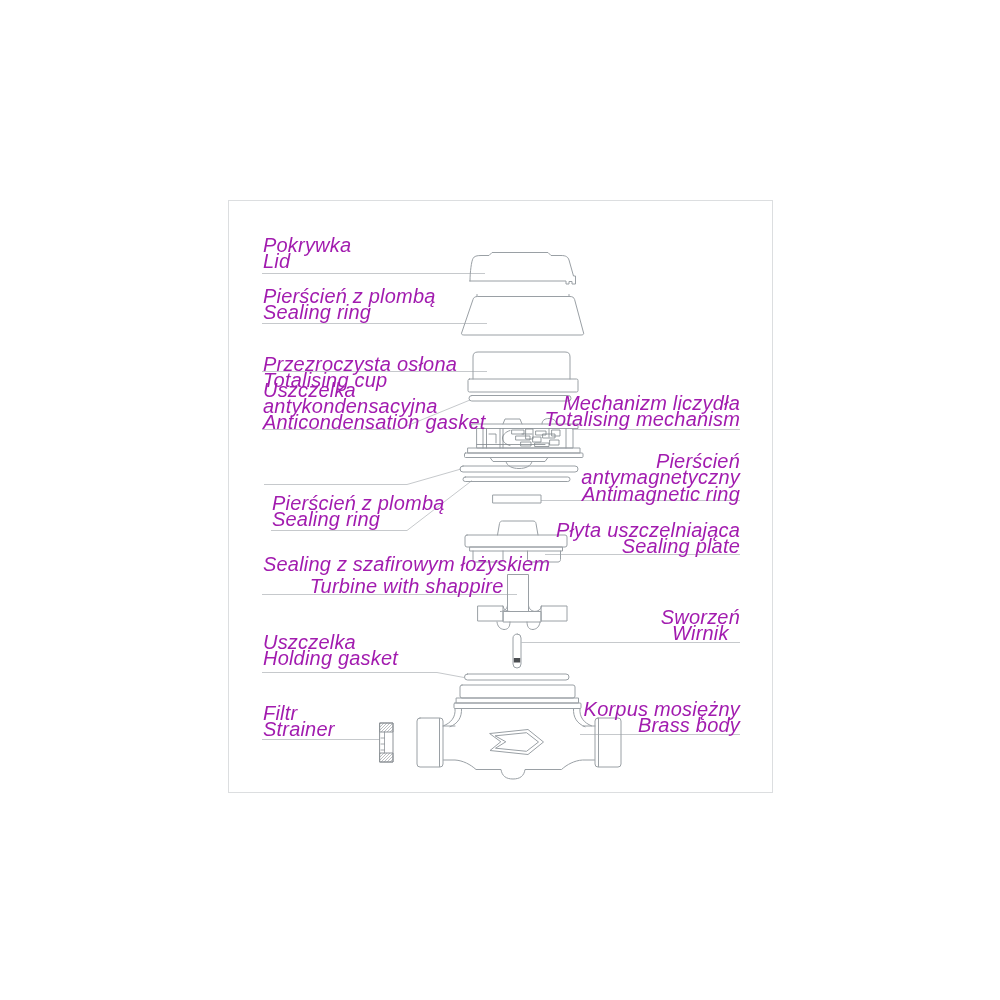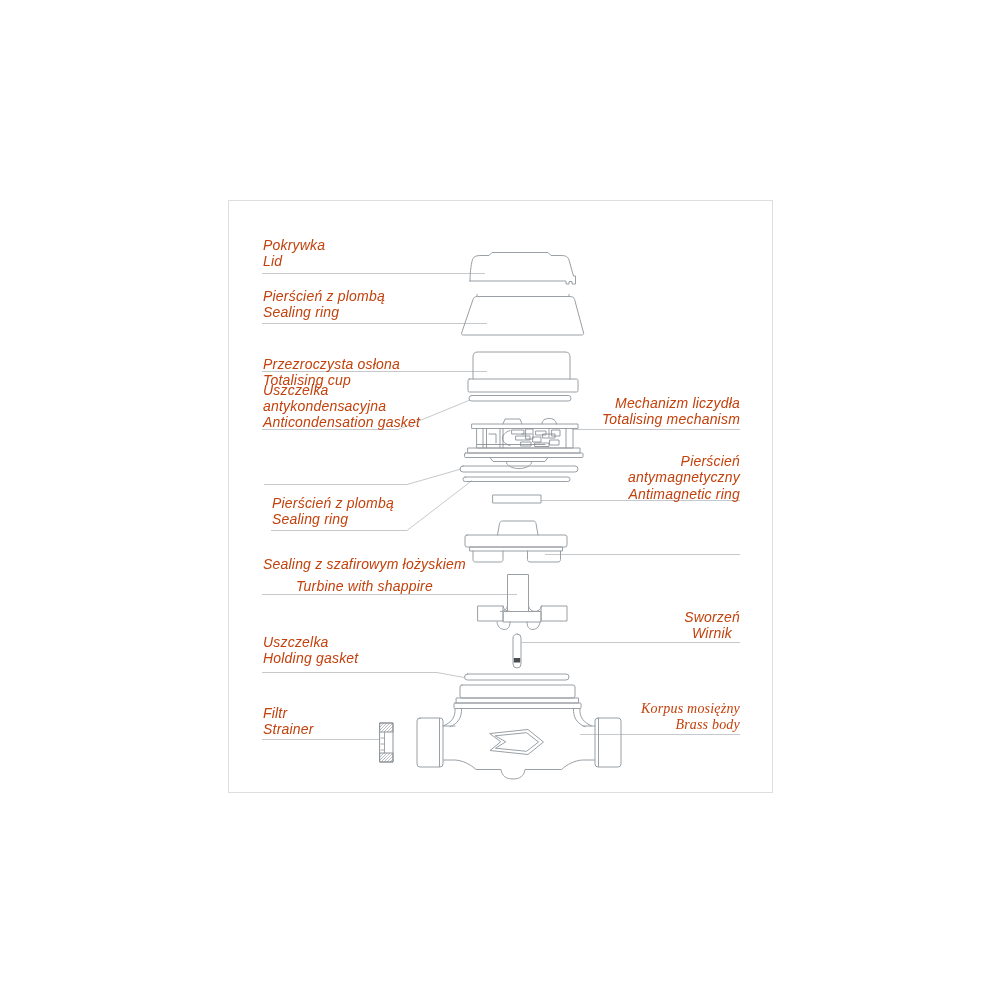--- a/index.html
+++ b/index.html
@@ -7,22 +7,22 @@
   .page {
     position:relative; width:1000px; height:1000px; overflow:hidden;
     font-family:"Liberation Sans", sans-serif; background:#ffffff;
   }
   .frame {
     position:absolute; left:228px; top:200px; width:545px; height:593px;
     border:1px solid #dcdee0; background:#ffffff;
   }
   .svg-layer { position:absolute; left:0; top:0; width:1000px; height:1000px; }
   .label {
-    position:absolute; font-style:italic; font-size:14px; line-height:16px;
-    color:#c2410c; letter-spacing:0.2px; white-space:nowrap;
+    position:absolute; font-style:italic; font-size:20px; line-height:16px;
+    color:#a21caf; letter-spacing:0.2px; white-space:nowrap;
   }
   .label .pl { display:block; white-space:pre-line; }
   .label .en { display:block; white-space:pre-line; }
   .label.right { text-align:right; }
   .label.gap .en { margin-top:6px;text-align:center; }
   .label.gap2 .en { margin-top:1px; }
 </style>
 </head>
 <body>
 
@@ -191,22 +191,26 @@
 
   <div class="label right" style="right:260px; top:395px;">
     <span class="pl">Mechanizm liczydła</span>
     <span class="en">Totalising mechanism</span>
   </div>
   <div class="label right gap2" style="right:260px; top:453px;">
     <span class="pl">Pierścień
 antymagnetyczny</span>
     <span class="en">Antimagnetic ring</span>
   </div>
+  <div class="label right" style="right:260px; top:522px;">
+    <span class="pl">Płyta uszczelniająca</span>
+    <span class="en">Sealing plate</span>
+  </div>
   <div class="label right" style="right:260px; top:609px;text-align:center;">
     <span class="pl">Sworzeń</span>
     <span class="en">Wirnik</span>
   </div>
-  <div class="label right" style="right:260px; top:701px;font-family:Liberation Serif, serif;">
+  <div class="label right" style="right:260px; top:701px;">
     <span class="pl">Korpus mosiężny</span>
     <span class="en">Brass body</span>
   </div>
 
 </div>
 
 </body></html>

